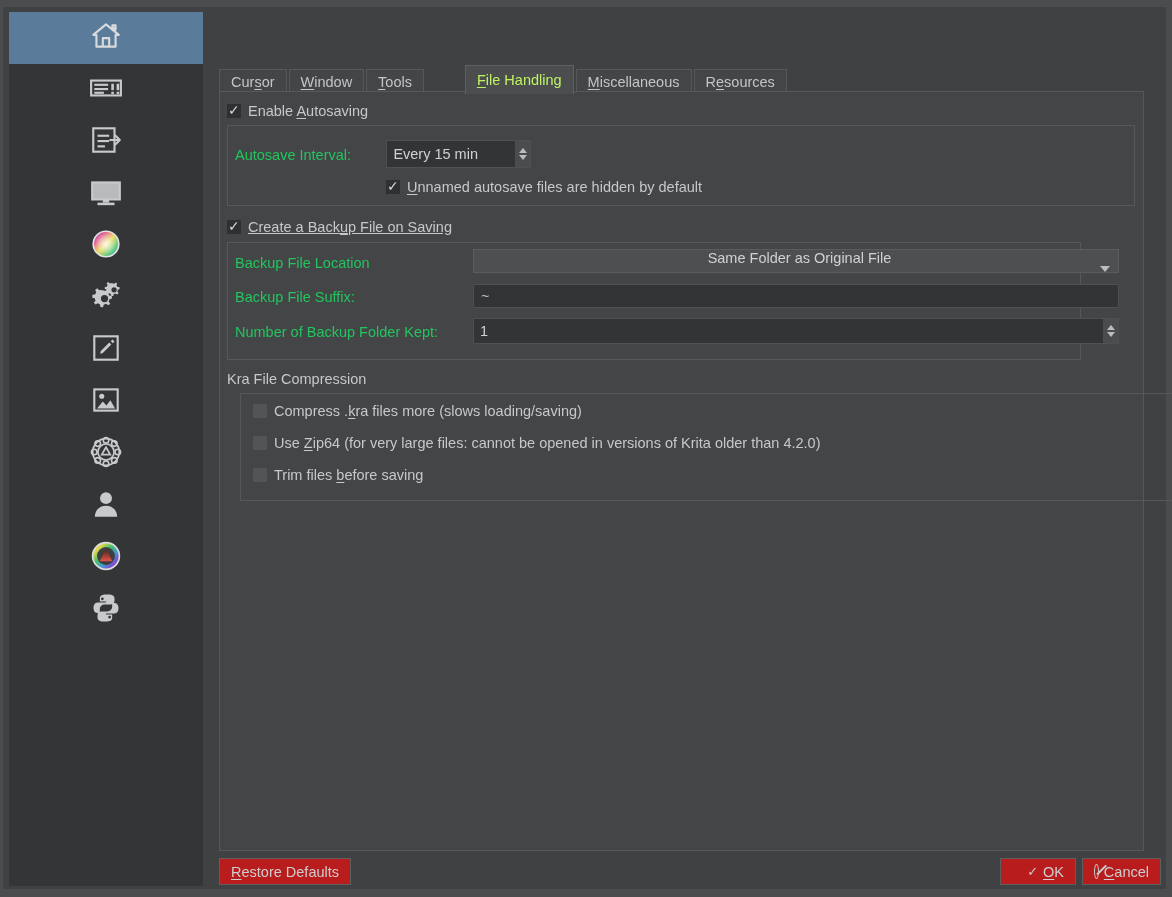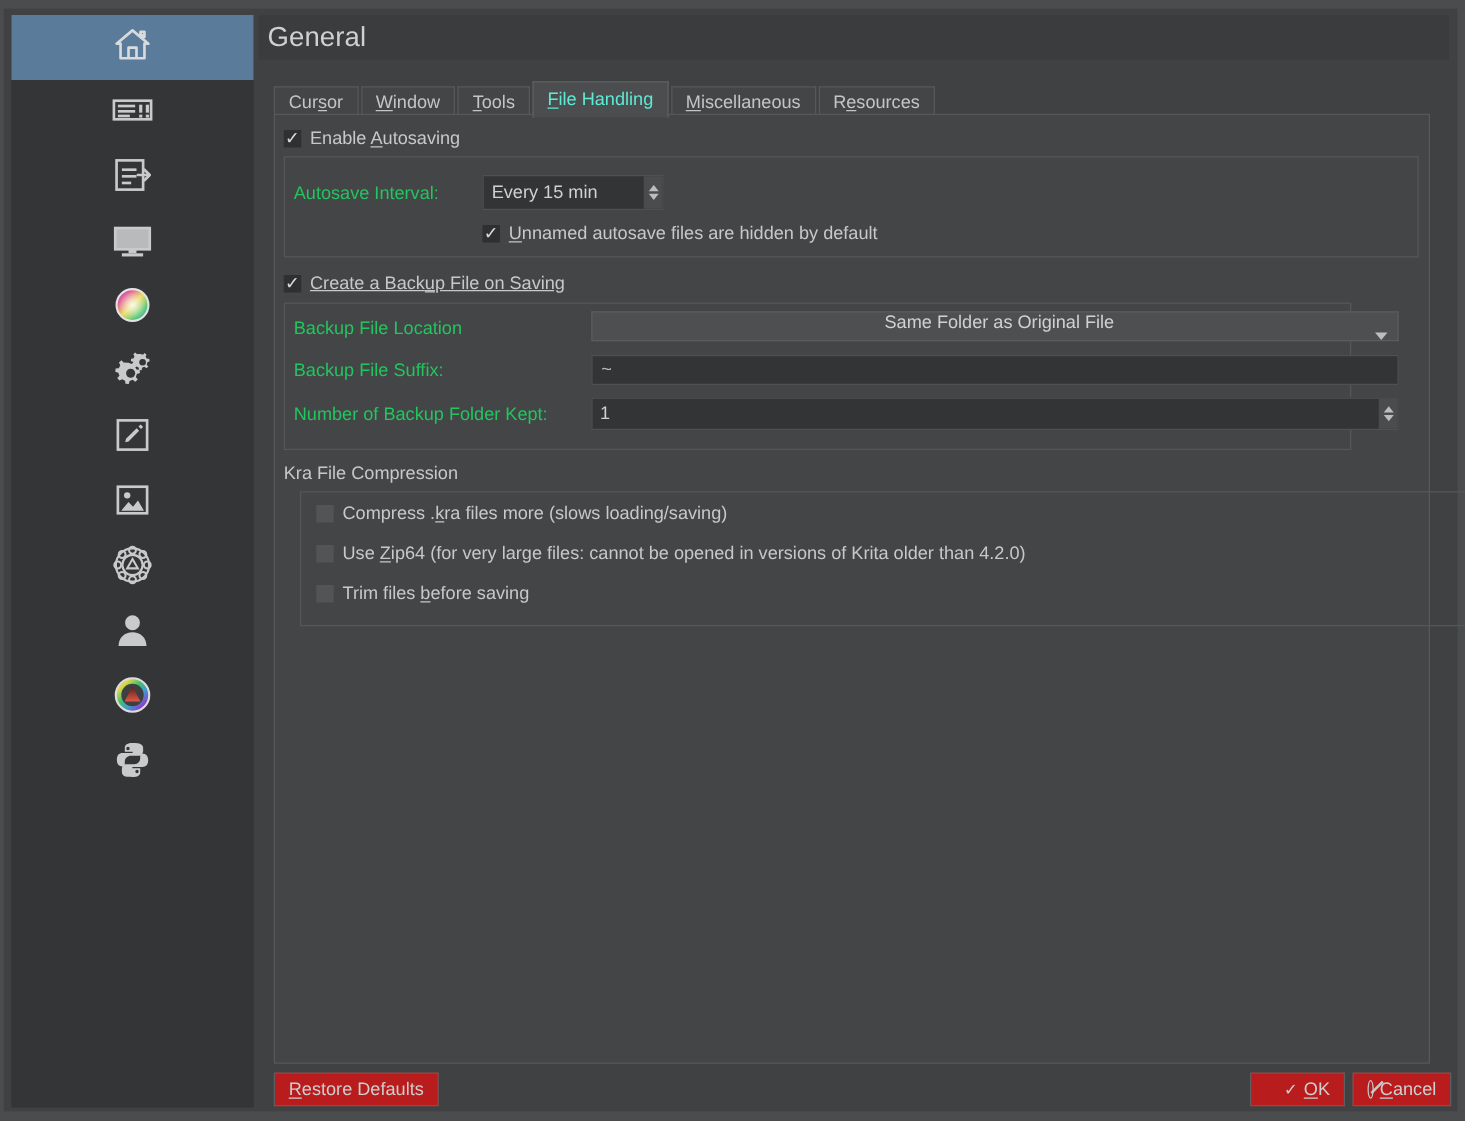--- a/index.html
+++ b/index.html
@@ -144,23 +144,24 @@
     font-size: 14.5px;
     color: #c4c5c6;
     position: relative;
     top: 2px;
     cursor: pointer;
   }
   .tab.active {
     background: #4b4d4f;
     height: 29px;
     top: 3px;
-    color: #5eead4;
+    color: #bef264;
     z-index: 5;
     border-color: #5e6062;
+    margin-left: 39px;
   }
   u { text-decoration: underline; text-underline-offset: 2px; }
 
   
   #content-panel {
     position: absolute;
     left: 12px;
     top: 84px;
     width: 925px;
     height: 760px;
@@ -506,23 +507,20 @@
             <path d="M15.8 3.2 c-3.3 0-5.6 1.1-5.6 3.6 v3h5.9v1H8.4 c-2.4 0-4.2 1.6-4.2 4.9 s1.5 5.1 3.9 5.1 h2.1v-3.5 c0-2.6 2.1-4.5 4.6-4.5 h5.6 c2.1 0 3.6-1.6 3.6-3.6 V6.8 c0-2-1.8-3.2-4-3.5 -1.3-.1-2.7-.1-4.2-.1z M12.6 6.1 a1.3 1.3 0 1 1 0 2.6 1.3 1.3 0 0 1 0-2.6z" fill="#c9cacb"></path>
             <path d="M16.2 28.8 c3.3 0 5.6-1.1 5.6-3.6 v-3h-5.9v-1h7.7 c2.4 0 4.2-1.6 4.2-4.9 s-1.5-5.1-3.9-5.1 h-2.1v3.5 c0 2.6-2.1 4.5-4.6 4.5 h-5.6 c-2.1 0-3.6 1.6-3.6 3.6 v2.4 c0 2 1.8 3.2 4 3.5 1.3 .1 2.7 .1 4.2 .1z M19.4 25.9 a1.3 1.3 0 1 1 0-2.6 1.3 1.3 0 0 1 0 2.6z" fill="#c9cacb"></path>
           </svg>
         </span>
         <span class="side-label"></span>
       </div>
     </div>
 
   <div id="main">
 
-    <div id="page-title-bar">
-      <div id="page-title">General</div>
-    </div>
 
     <div id="tabbar">
         <div class="tab">
           <span>Cur<u>s</u>or</span>
         </div>
         <div class="tab">
           <span><u>W</u>indow</span>
         </div>
         <div class="tab">
           <span><u>T</u>ools</span>

